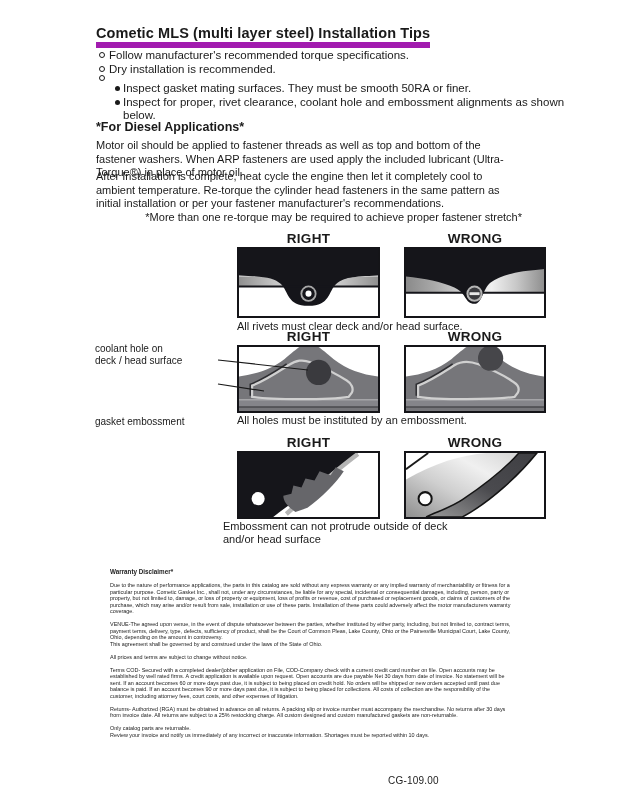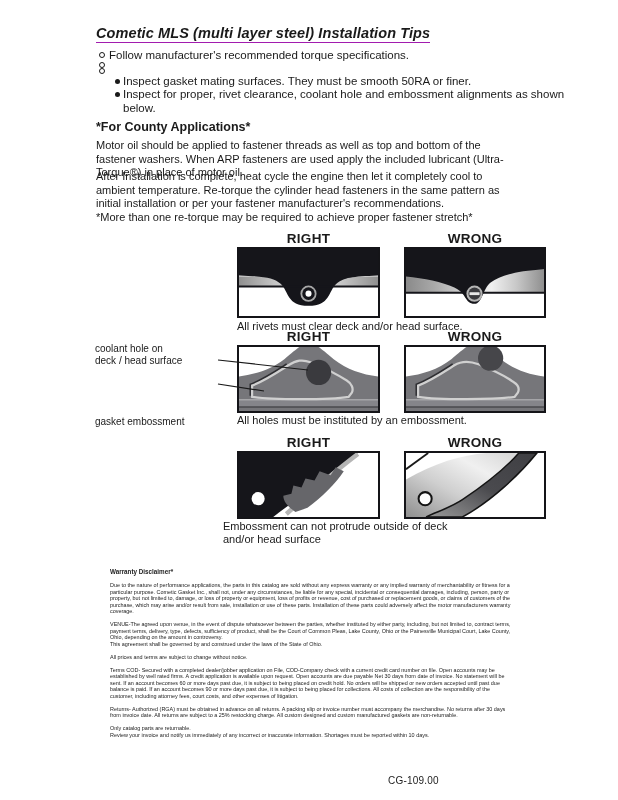--- a/index.html
+++ b/index.html
@@ -4,21 +4,21 @@
 <style>
   html,body{margin:0;padding:0;background:#e8e8e8;}
   .page{
     position:relative;width:618px;height:800px;background:#ffffff;
     font-family:"Liberation Sans","DejaVu Sans",sans-serif;color:#1a1a1a;
     overflow:hidden;margin:0 auto;
   }
   .abs{position:absolute;}
   .doc-title{
     left:96px;top:25px;font-size:14.5px;font-weight:bold;
-    border-bottom:1px solid #a21caf;padding-bottom:1px;letter-spacing:.1px;font-style:italic;
+    border-bottom:6px solid #a21caf;padding-bottom:1px;letter-spacing:.1px;
   }
   .bullets{left:99px;top:49px;font-size:11.5px;line-height:13.6px;width:470px;}
   .b-row{display:flex;align-items:baseline;}
   .dot-o{flex:0 0 auto;width:4px;height:4px;border:1px solid #1a1a1a;border-radius:50%;margin-right:4px;position:relative;top:-1px;}
   .dot-f{flex:0 0 auto;width:5px;height:5px;background:#1a1a1a;border-radius:50%;margin-right:3px;position:relative;top:-1px;}
   .sub{margin-left:16px;}
   .diesel-h{left:96px;top:120px;font-size:12.5px;font-weight:bold;}
   .body-par{left:96px;width:426px;font-size:11px;line-height:13.6px;}
   .dg-label{font-size:13.5px;font-weight:bold;text-align:center;letter-spacing:.3px;}
   .panel{border:2.5px solid #141418;background:#fff;box-sizing:border-box;}
@@ -38,38 +38,39 @@
 
   <div class="abs doc-title">Cometic MLS (multi layer steel) Installation Tips</div>
 
   <div class="abs bullets">
     <div class="b-row">
         <span class="dot-o"></span>
         <span>Follow manufacturer's recommended torque specifications.</span>
       </div>
     <div class="b-row">
         <span class="dot-o"></span>
+        <span>Dry installation is recommended.</span>
       </div>
     <div class="b-row">
         <span class="dot-o"></span>
       </div>
     <div class="b-row sub">
         <span class="dot-f"></span>
         <span>Inspect gasket mating surfaces.  They must be smooth 50RA or finer.</span>
       </div>
     <div class="b-row sub">
         <span class="dot-f"></span>
         <span>Inspect for proper, rivet clearance, coolant hole and embossment alignments as shown below.</span>
       </div>
   </div>
 
-  <div class="abs diesel-h">*For County Applications*</div>
+  <div class="abs diesel-h">*For Diesel Applications*</div>
   <div class="abs body-par" style="top:139px;">Motor oil should be applied to fastener threads as well as top and bottom of the fastener washers. When ARP fasteners are used apply the included lubricant (Ultra-Torque®) in place of motor oil.</div>
   <div class="abs body-par" style="top:170px;">After Installation is complete, heat cycle the engine then let it completely cool to ambient temperature. Re-torque the cylinder head fasteners in the same pattern as initial installation or per your fastener manufacturer's recommendations.</div>
-  <div class="abs body-par" style="top:211px;">*More than one re-torque may be required to achieve proper fastener stretch*</div>
+  <div class="abs body-par" style="top:211px;text-align:right;">*More than one re-torque may be required to achieve proper fastener stretch*</div>
 
   <div class="abs dg-label" style="left:237px;top:231px;width:143px;">RIGHT</div>
   <div class="abs dg-label" style="left:404px;top:231px;width:142px;">WRONG</div>
 
   <div class="abs panel" style="left:237px;top:247px;width:143px;height:71px;">
     <svg viewBox="0 0 138 66" preserveAspectRatio="none">
       <defs>
         <linearGradient id="g1" x1="0" y1="0" x2="1" y2="0">
           <stop offset="0" stop-color="#909090"></stop>
             <stop offset=".25" stop-color="#c4c4c4"></stop>

